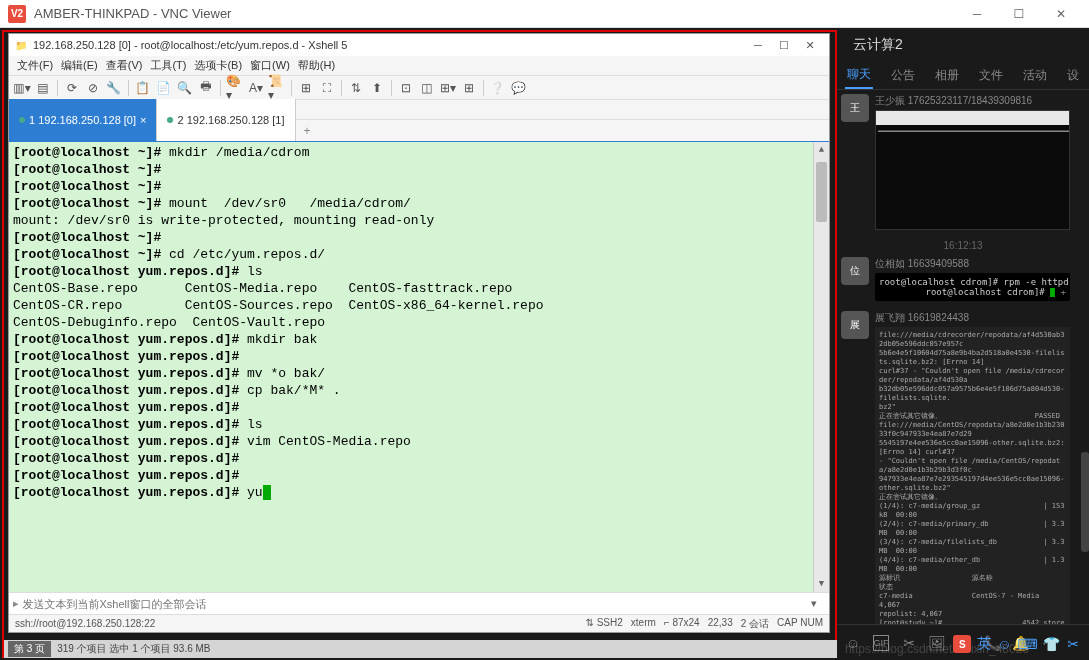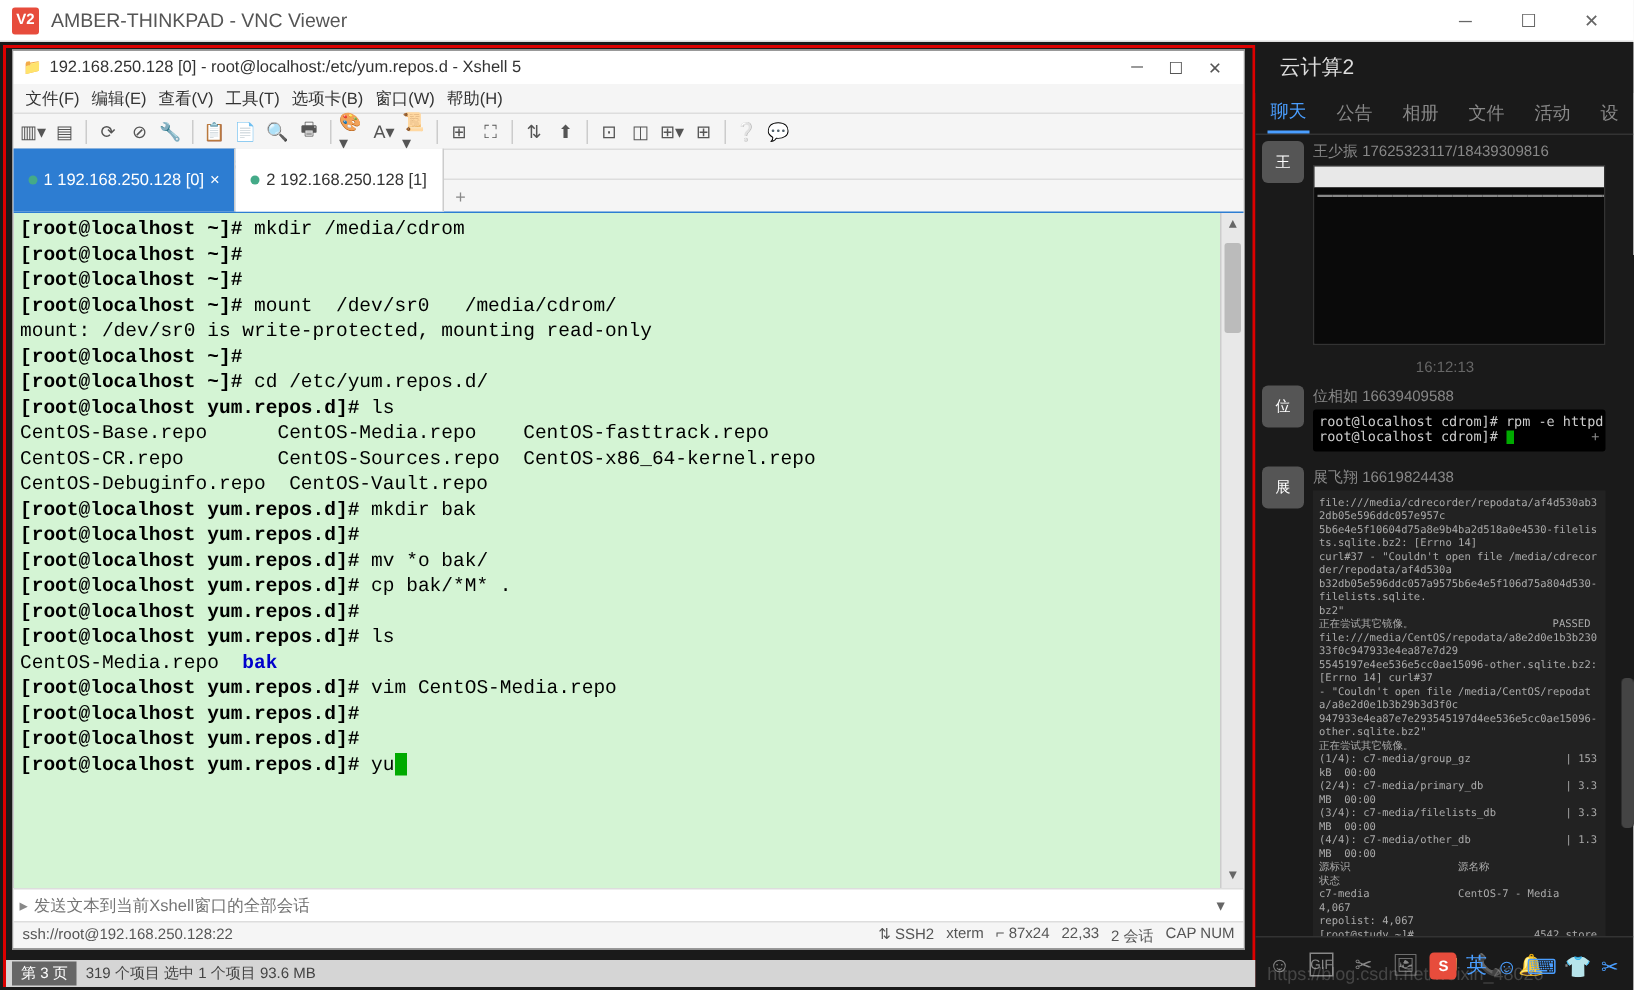--- a/index.html
+++ b/index.html
@@ -76,21 +76,21 @@
     
     .sidebar-content { flex: 1; overflow: auto; padding: 4px; }
     .chat-msg { display: flex; gap: 6px; margin-bottom: 10px; }
     .chat-msg .avatar { width: 28px; height: 28px; border-radius: 4px; background: #555; flex-shrink: 0; display: flex; align-items: center; justify-content: center; font-size: 10px; color: #fff; }
     .chat-msg .body { flex: 1; font-size: 10px; }
     .chat-msg .name { color: #888; font-size: 10px; margin-bottom: 2px; }
     .chat-msg .screenshot { width: 195px; height: 120px; background: #000; border: 1px solid #333; margin-top: 2px; position: relative; }
     .chat-msg .screenshot .sshot-top { position: absolute; top: 0; left: 0; right: 0; height: 14px; background: #e8e8e8; }
     .chat-msg .screenshot .sshot-body { position: absolute; top: 14px; left: 0; right: 0; bottom: 0; background: #0a0a0a; font-size: 5px; color: #888; padding: 2px; overflow: hidden; line-height: 6px; }
     .chat-time { text-align: center; font-size: 10px; color: #666; margin: 6px 0; }
-    .chat-msg .code-block { background: #000; color: #ccc; font-size: 9px; font-family: monospace; padding: 4px; border-radius: 2px; white-space: pre; overflow: hidden; width: 195px; }
+    .chat-msg .code-block { background: #000; color: #ccc; font-size: 9px; font-family: monospace; padding: 4px; border-radius: 2px; white-space: pre; overflow: hidden; width: 195px; text-align: right; }
     .chat-msg .code-block .gcur { background: #0a0; display: inline-block; width: 5px; height: 9px; vertical-align: middle;}
     .chat-msg .text-block { background: #222; color: #aaa; font-size: 7px; font-family: monospace; padding: 4px; width: 195px; line-height: 9px; white-space: pre-wrap; word-break: break-all;}
     
     .sidebar-bottom { height: 36px; border-top: 1px solid #333; display: flex; align-items: center; padding: 0 8px; gap: 12px; color: #888; font-size: 14px; }
     .sidebar-bottom .bicon { width: 16px; height: 16px; display: flex; align-items: center; justify-content: center; }
     
     .sidebar-scroll { position: absolute; right: 0; top: 64px; bottom: 36px; width: 10px; }
     .sidebar-scroll .thumb { position: absolute; left: 2px; right: 0; top: 360px; height: 100px; background: #444; border-radius: 3px;}
     
     
@@ -200,21 +200,20 @@
           <div class="line"><span class="prompt">[root@localhost yum.repos.d]# </span><span>ls</span></div>
           <div class="line">CentOS-Base.repo      CentOS-Media.repo    CentOS-fasttrack.repo</div>
           <div class="line">CentOS-CR.repo        CentOS-Sources.repo  CentOS-x86_64-kernel.repo</div>
           <div class="line">CentOS-Debuginfo.repo  CentOS-Vault.repo</div>
           <div class="line"><span class="prompt">[root@localhost yum.repos.d]# </span><span>mkdir bak</span></div>
           <div class="line"><span class="prompt">[root@localhost yum.repos.d]# </span><span></span></div>
           <div class="line"><span class="prompt">[root@localhost yum.repos.d]# </span><span>mv *o bak/</span></div>
           <div class="line"><span class="prompt">[root@localhost yum.repos.d]# </span><span>cp bak/*M* .</span></div>
           <div class="line"><span class="prompt">[root@localhost yum.repos.d]# </span><span></span></div>
           <div class="line"><span class="prompt">[root@localhost yum.repos.d]# </span><span>ls</span></div>
-          <div class="line"><span>CentOS-Media.repo  </span><span class="blue">bak</span></div>
           <div class="line"><span class="prompt">[root@localhost yum.repos.d]# </span><span>vim CentOS-Media.repo</span></div>
           <div class="line"><span class="prompt">[root@localhost yum.repos.d]# </span><span></span></div>
           <div class="line"><span class="prompt">[root@localhost yum.repos.d]# </span><span></span></div>
           <div class="line"><span class="prompt">[root@localhost yum.repos.d]# </span><span>yu</span><span class="cursor"></span></div>
           <div class="terminal-scrollbar">
             <div class="arrow up">▲</div>
             <div class="thumb"></div>
             <div class="arrow down">▼</div>
           </div>
         </div>

